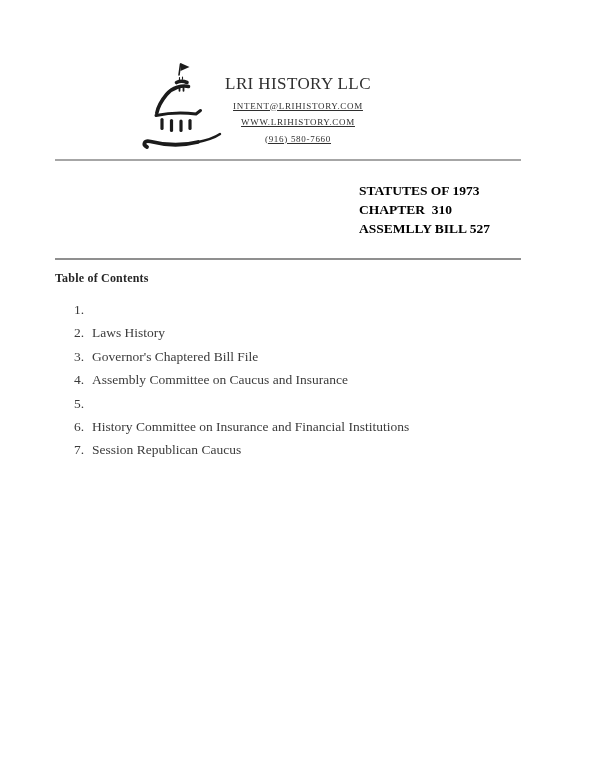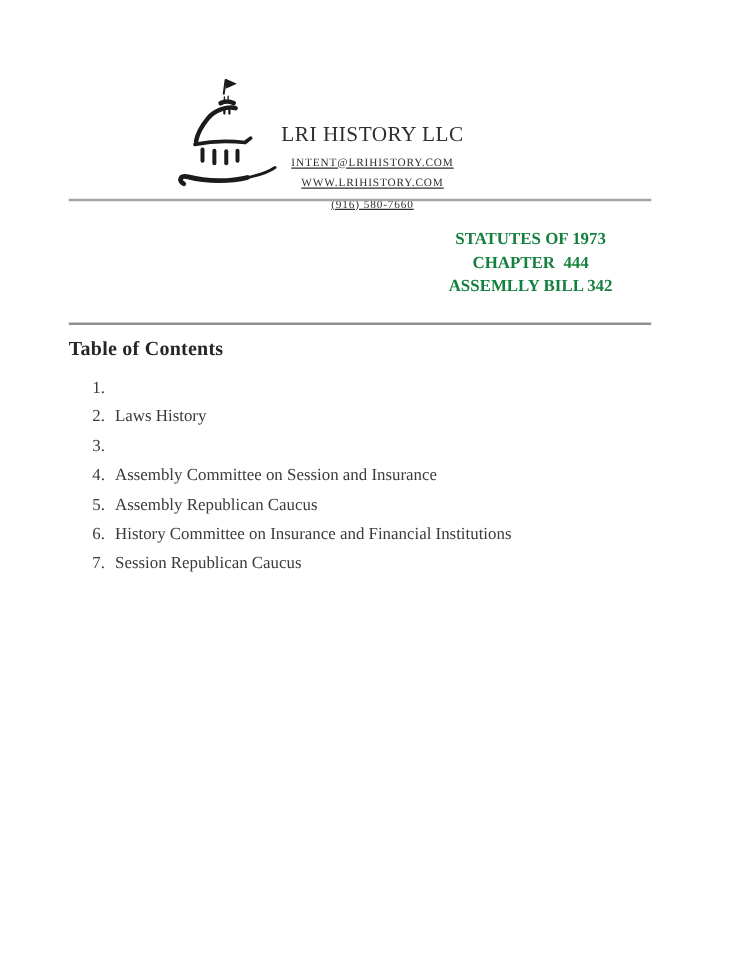--- a/index.html
+++ b/index.html
@@ -26,21 +26,20 @@
     height: 94px;
   }
   .logo svg { width: 100%; height: 100%; display: block; }
 
   .lh-text {
     position: absolute;
     left: 224px;
     top: 74px;
     width: 148px;
     text-align: center;
-    margin-top: 24px;
   }
   .company {
     font-size: 17px;
     line-height: 20px;
     letter-spacing: 0.4px;
     color: #2f2f2f;
     white-space: nowrap;
   }
   .contact {
     font-size: 9px;
@@ -62,35 +61,35 @@
     padding: 0;
   }
   .rule-top    { top: 159px; height: 2px;   background: #a6a6a6; }
   .rule-bottom { top: 258px; height: 1.5px; background: #8f8f8f; }
 
   
   .statute-block {
     position: absolute;
     top: 181px;
     right: 110px;
-    text-align: center;
+    text-align: left;
     font-weight: bold;
     font-size: 13.5px;
     line-height: 19px;
-    color: #15803d;
+    color: #000000;
   }
   .statute-line { white-space: pre; }
 
   
   .toc-title {
     position: absolute;
     left: 55px;
     top: 271px;
     margin: 0;
-    font-size: 16px;
+    font-size: 12px;
     font-weight: bold;
     letter-spacing: 0.2px;
     color: #262626;
   }
   .toc-list {
     position: absolute;
     left: 68px;
     top: 302px;
     margin: 0;
     padding: 0;
@@ -145,46 +144,46 @@
       <div class="contact">INTENT@LRIHISTORY.COM</div>
       <div class="contact">WWW.LRIHISTORY.COM</div>
       <div class="contact">(916) 580-7660</div>
     </div>
   </header>
 
   <div class="rule rule-top"></div>
 
   <section class="statute-block">
     <div class="statute-line">STATUTES OF 1973</div>
-    <div class="statute-line">CHAPTER  444</div>
-    <div class="statute-line">ASSEMLLY BILL 342</div>
+    <div class="statute-line">CHAPTER  310</div>
+    <div class="statute-line">ASSEMLLY BILL 527</div>
   </section>
 
   <div class="rule rule-bottom"></div>
 
   <h2 class="toc-title">Table of Contents</h2>
 
   <ol class="toc-list">
     <li class="toc-item">
       <span class="toc-num">1.</span>
     </li>
     <li class="toc-item">
       <span class="toc-num">2.</span>
       <span class="toc-label">Laws History</span>
     </li>
     <li class="toc-item">
       <span class="toc-num">3.</span>
+      <span class="toc-label">Governor's Chaptered Bill File</span>
     </li>
     <li class="toc-item">
       <span class="toc-num">4.</span>
-      <span class="toc-label">Assembly Committee on Session and Insurance</span>
+      <span class="toc-label">Assembly Committee on Caucus and Insurance</span>
     </li>
     <li class="toc-item">
       <span class="toc-num">5.</span>
-      <span class="toc-label">Assembly Republican Caucus</span>
     </li>
     <li class="toc-item">
       <span class="toc-num">6.</span>
       <span class="toc-label">History Committee on Insurance and Financial Institutions</span>
     </li>
     <li class="toc-item">
       <span class="toc-num">7.</span>
       <span class="toc-label">Session Republican Caucus</span>
     </li>
   </ol>

